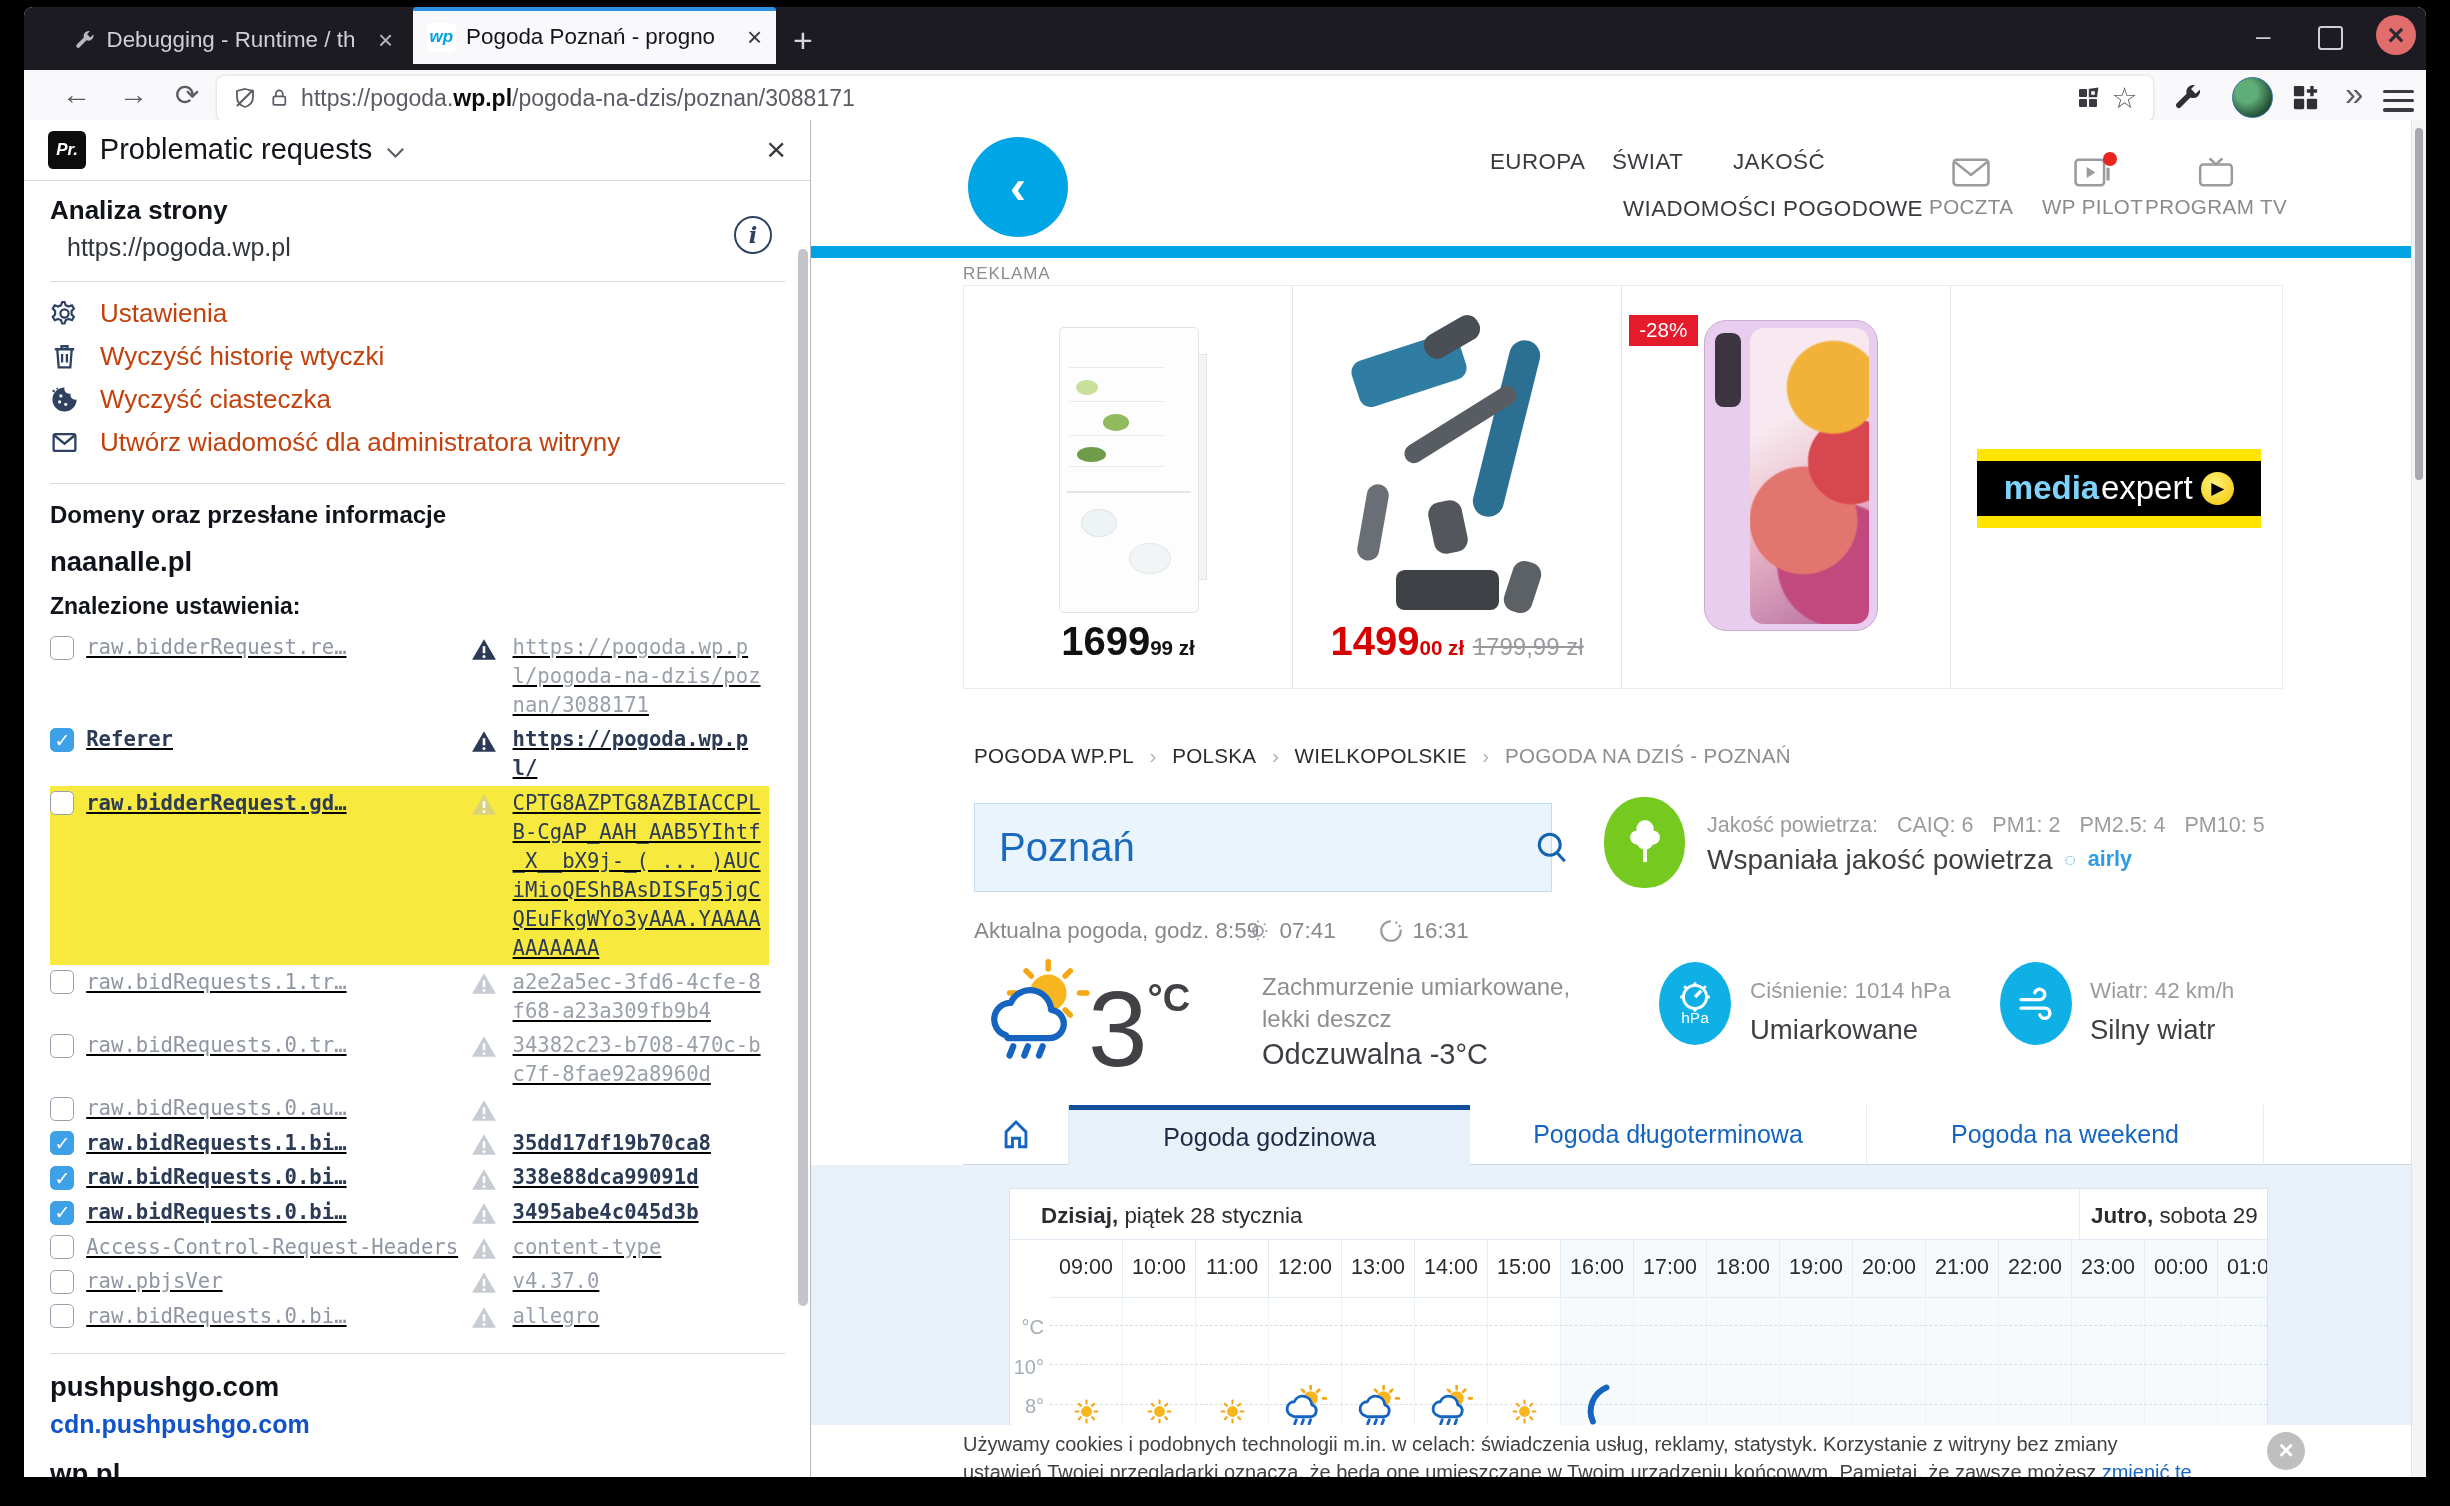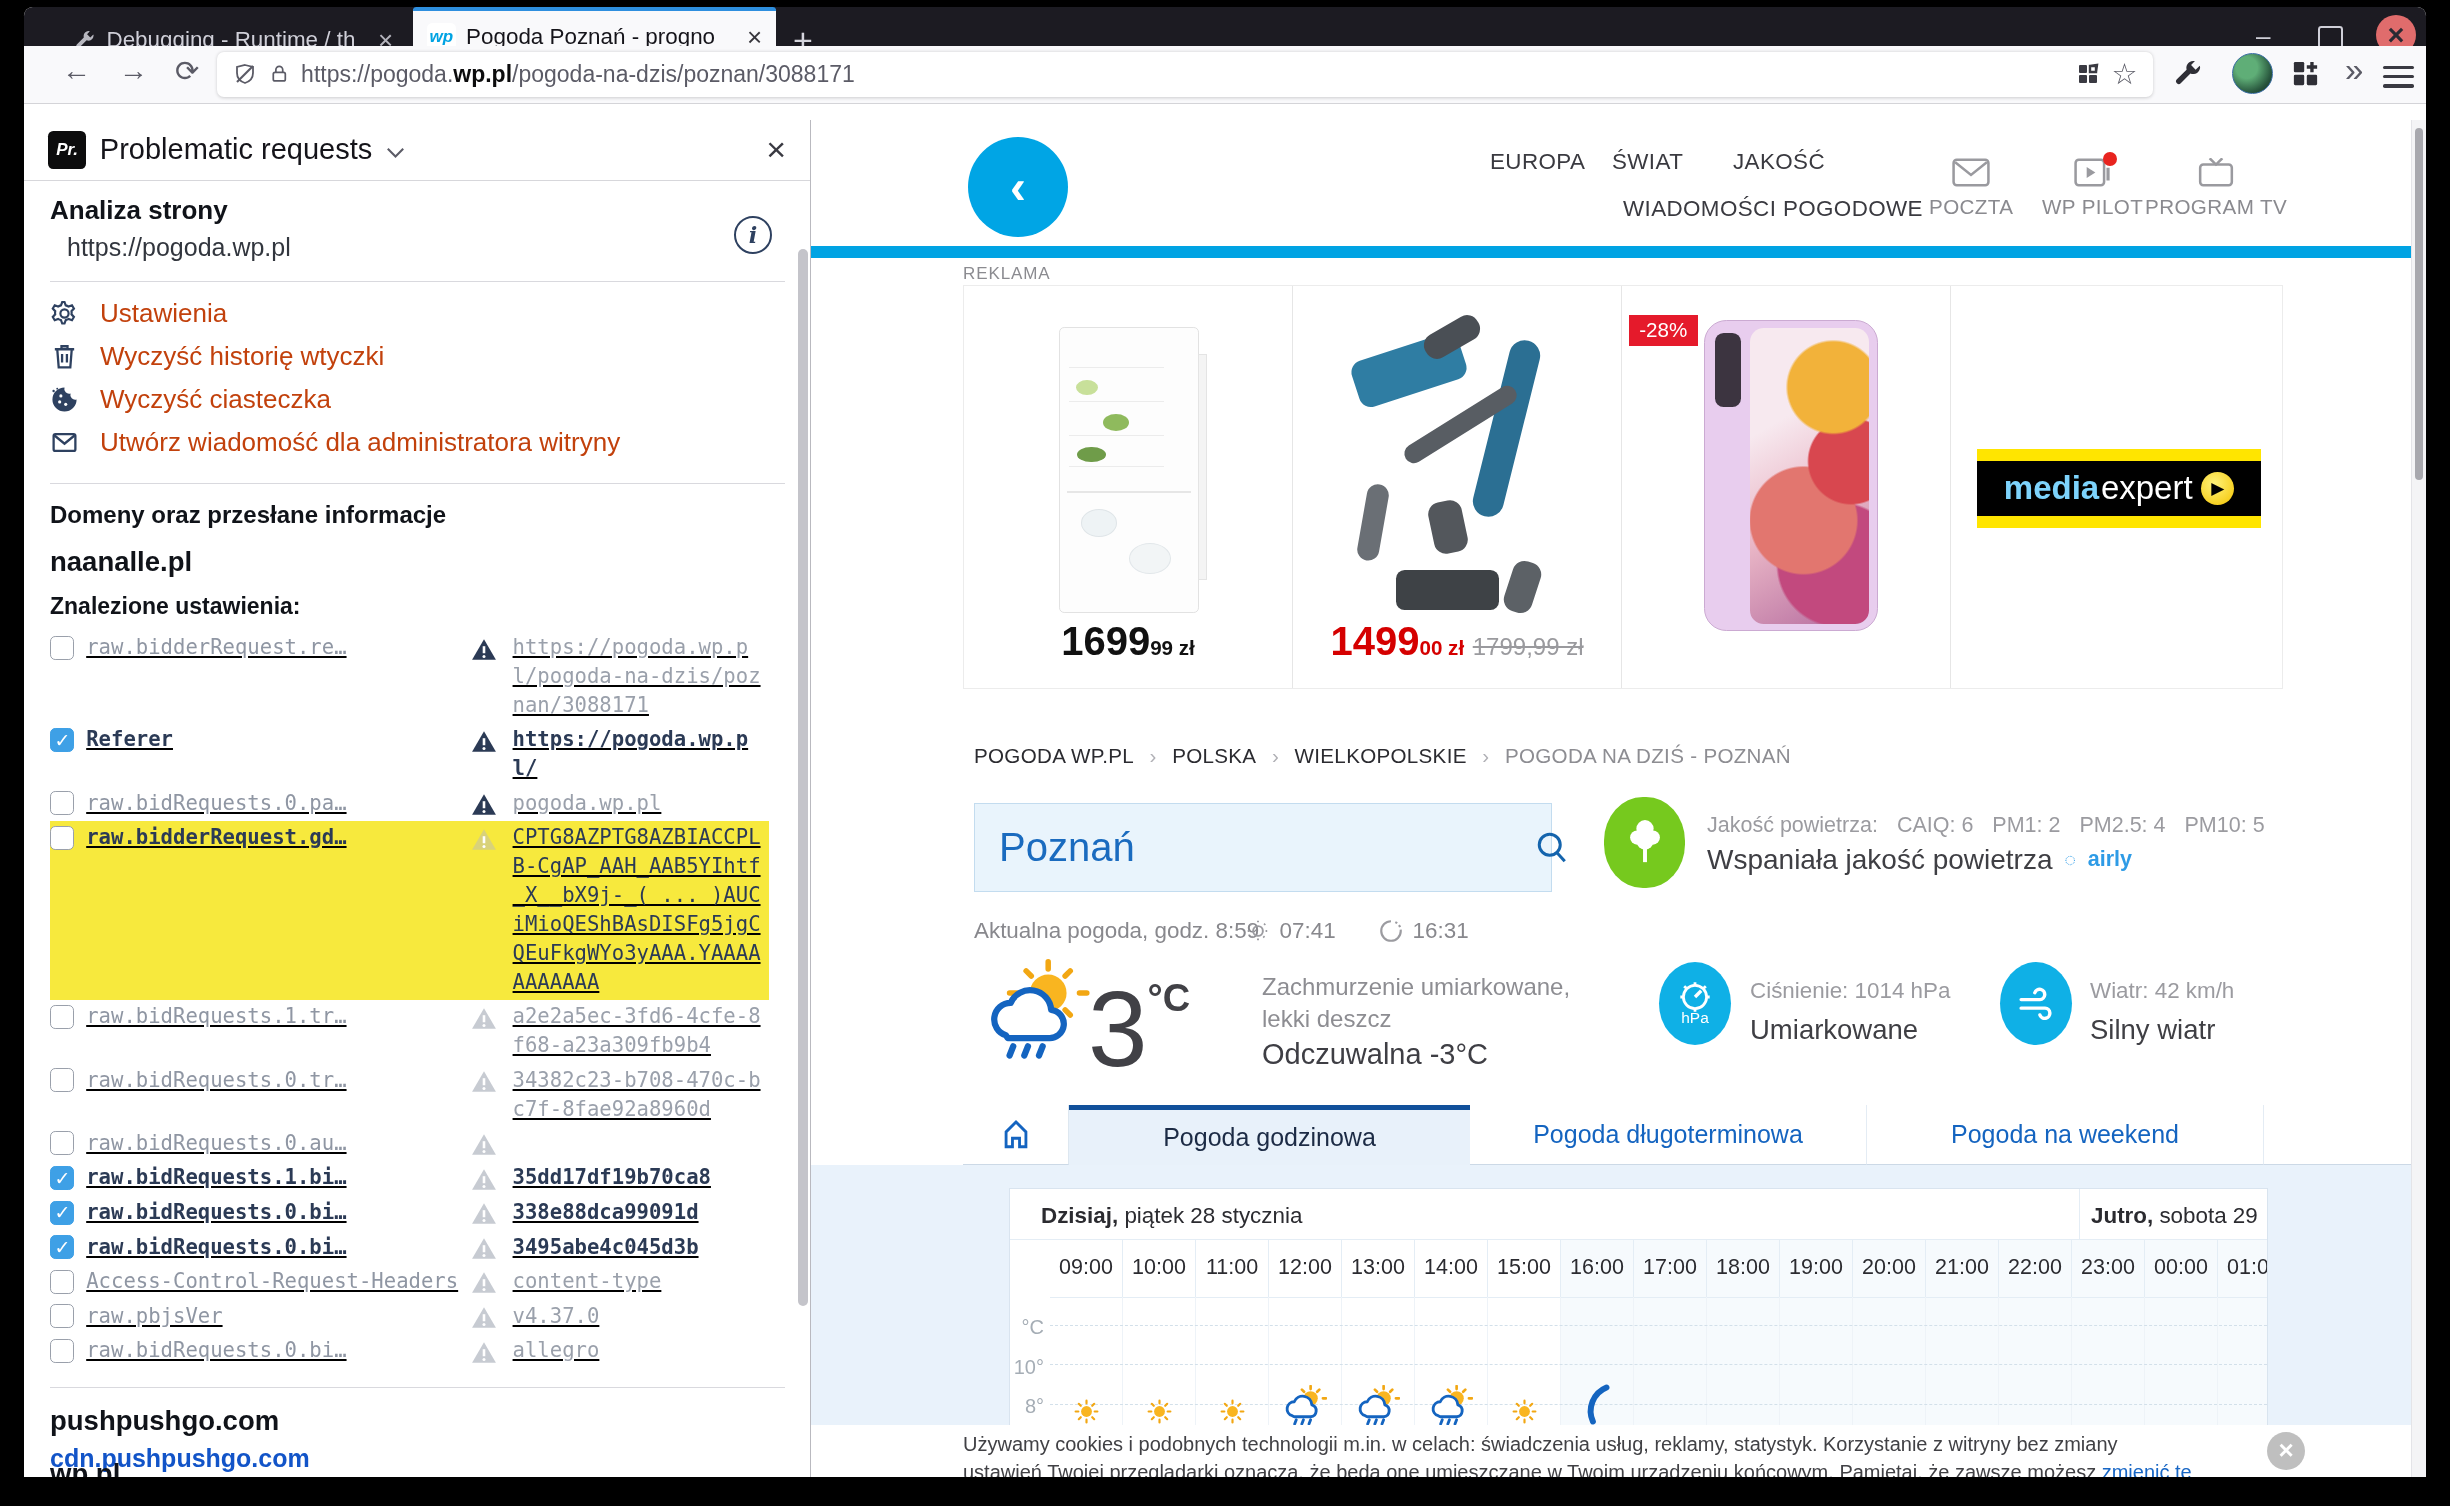--- a/index.html
+++ b/index.html
@@ -1,20 +1,20 @@
 <!DOCTYPE html>
 <html style="font-size:13.8px"><head>
 <meta charset="utf-8">
 <style>
   html,body{margin:0;padding:0;background:#000;width:2450px;height:1506px;overflow:hidden;
     font-family:"Liberation Sans",sans-serif;-webkit-font-smoothing:antialiased;}
   .window{position:absolute;left:24px;top:6.9px;width:2402px;height:1470px;background:#fff;
     border-radius:8.6px 8.6px 0 0;overflow:hidden;}
   
-  .tabstrip{position:relative;height:39px;background:#1c1b22;}
+  .tabstrip{position:relative;height:63px;background:#1c1b22;}
   .tab{position:absolute;display:flex;align-items:center;gap:10.3px;padding:0 13.8px;box-sizing:border-box;}
   .tab-inactive{left:36px;top:10.3px;width:347px;height:46px;color:#cfcfd8;border-radius:6.9px;}
   .tab-active{left:389px;top:0;width:363px;height:57px;background:#f9f9fb;color:#15141a;
     border-top:4.3px solid #2e8fdf;border-radius:3.4px 3.4px 0 0;}
   .tab-label{font-size:22.4px;white-space:nowrap;overflow:hidden;max-width:258px;}
   .tab-close{font-size:26px;margin-left:auto;opacity:.85;}
   .favicon-wp{width:29px;height:29px;border-radius:5.2px;background:#fff;color:#00a3e3;font-weight:bold;
     font-style:italic;font-size:17px;display:flex;align-items:center;justify-content:center;flex:none;}
   .newtab-btn{position:absolute;left:769px;top:12px;color:#d5d5dd;font-size:34px;line-height:43px;}
   .winctl{position:absolute;top:13.8px;color:#cfcfd8;font-size:26px;}
@@ -345,28 +345,20 @@
             <span class="val">https://pogoda.wp.pl/pogoda-na-dzis/poznan/3088171</span>
           </div>
           <div class="row strong">
             <span class="cb on"></span>
             <span class="key">Referer</span>
             <svg class="warn warn-dark" width="26" height="26" viewBox="0 0 24 24">
                 <use href="#ic-warn"></use>
               </svg>
             <span class="val">https://pogoda.wp.pl/</span>
           </div>
-          <div class="row">
-            <span class="cb"></span>
-            <span class="key">raw.bidRequests.0.pa…</span>
-            <svg class="warn warn-dark" width="26" height="26" viewBox="0 0 24 24">
-                <use href="#ic-warn"></use>
-              </svg>
-            <span class="val">pogoda.wp.pl</span>
-          </div>
           <div class="row hl">
             <span class="cb"></span>
             <span class="key">raw.bidderRequest.gd…</span>
             <svg class="warn warn-pale" width="26" height="26" viewBox="0 0 24 24">
                 <use href="#ic-warn"></use>
               </svg>
             <span class="val">CPTG8AZPTG8AZBIACCPLB-CgAP_AAH_AAB5YIhtf_X__bX9j-_( ... )AUCiMioQEShBAsDISFg5jgCQEuFkgWYo3yAAA.YAAAAAAAAAAA</span>
           </div>
           <div class="row">
             <span class="cb"></span>

